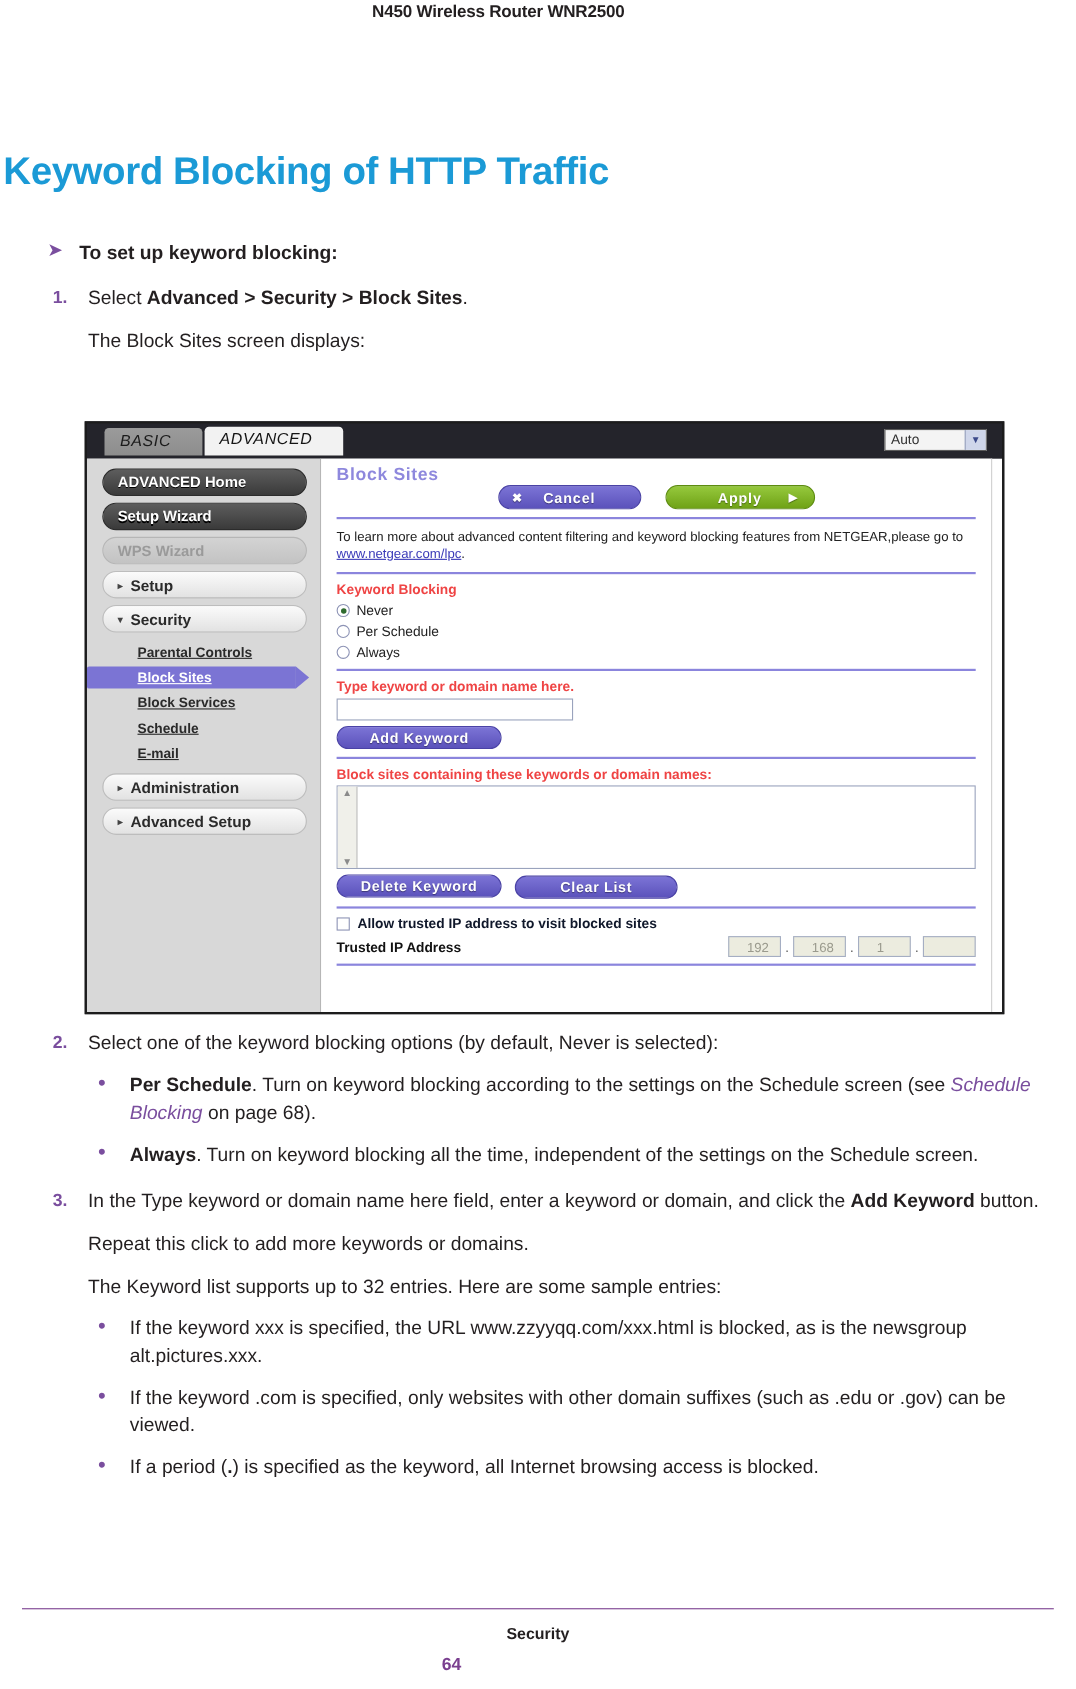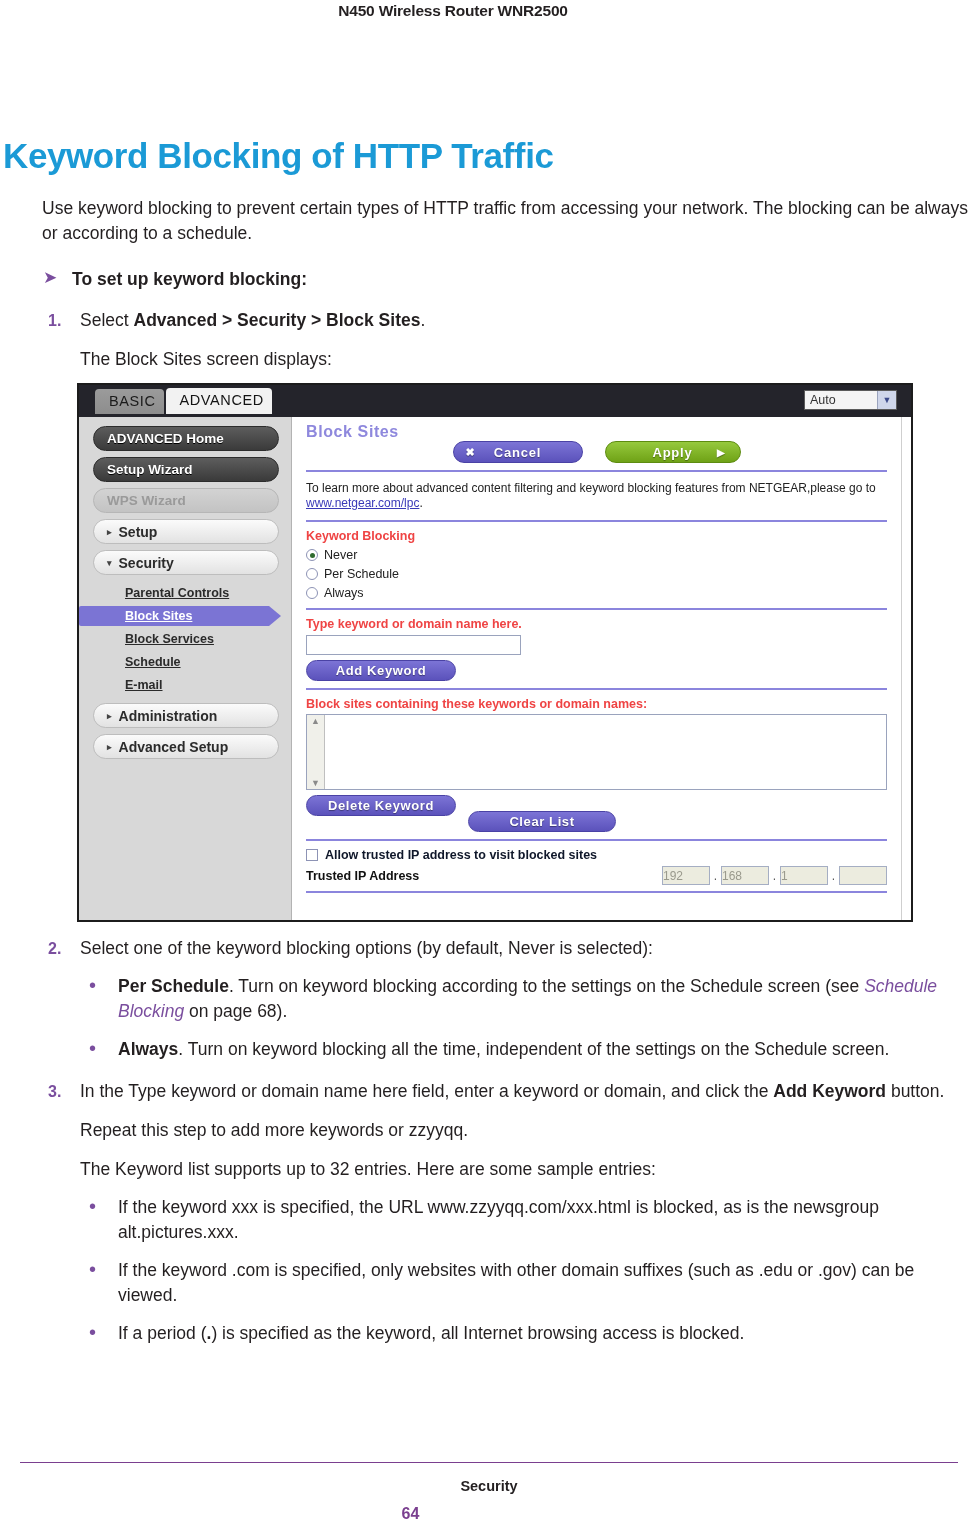--- a/index.html
+++ b/index.html
@@ -139,23 +139,24 @@
   .tabs {
     position: absolute;
     left: 16px;
     top: 3px;
     display: flex;
     align-items: flex-end;
   }
   .tab {
     font-size: 14.5px;
     letter-spacing: 0.6px;
-    padding: 4px 8px 5px 14px;
+    padding: 4px 28px 5px 14px;
     border-radius: 4px 4px 0 0;
     color: #1b1b1b;
+    font-style: italic;
   }
   .tab.basic {
     background: linear-gradient(#9b9b9b, #8d8d8d);
     color: #1b1b1b;
   }
   .tab.advanced {
     background: #f2f2f2;
     color: #141414;
     margin-left: 2px;
     padding-bottom: 6px;
@@ -430,21 +431,21 @@
   }
   .ip-label { font-size: 12.5px; font-weight: bold; color: #111; }
   .ip-fields { margin-left: auto; display: flex; align-items: center; }
   .ip-box {
     width: 48px; height: 19px;
     border: 1px solid #a5aec3;
     background: #ececdf;
     font-size: 12px;
     color: #9a9a8d;
     display: flex; align-items: center;
-    padding-left: 0;
+    padding-left: 16px;
     box-sizing: border-box;
   }
   .ip-dot { width: 11px; text-align: center; color: #555; font-size: 12px; }
 
   
   .footer-rule {
     position: absolute;
     left: 20px;
     top: 1462px;
     width: 938px;
@@ -472,21 +473,20 @@
 </style>
 </head>
 <body>
 
 <div class="running-head">N450 Wireless Router WNR2500</div>
 
 <h1 class="page-title">Keyword Blocking of HTTP Traffic</h1>
 
 <div class="content">
 
-  <p class="para">Use keyword blocking to prevent certain types of HTTP traffic from accessing your network. The blocking can be always or according to a schedule.</p>
 
   <div class="arrow-head">
     <span class="arrow-glyph">➤</span>
     <span>To set up keyword blocking:</span>
   </div>
 
   <div class="step">
     <span class="num">1.</span>
     <span>Select </span><b>Advanced &gt; Security &gt; Block Sites</b><span>.</span>
   </div>
@@ -613,21 +613,21 @@
           <div class="sbar">
             <span>▲</span>
             <span>▼</span>
           </div>
         </div>
 
         <div class="twobtn">
           <div class="sq-btn" style="margin-top:0;">
             <span>Delete Keyword</span>
           </div>
-          <div class="sq-btn" style="margin-top:16px;width:148px;text-align:center;">
+          <div class="sq-btn" style="margin-top:1px;width:148px;text-align:center;">
             <span>Clear List</span>
           </div>
         </div>
 
         <div class="rule" style="margin-top:7px;"></div>
 
         <div class="check-row">
           <span class="checkbox"></span>
           <span>Allow trusted IP address to visit blocked sites</span>
         </div>
@@ -667,21 +667,21 @@
   <div class="bullet bullet-indent">
     <span class="dot">•</span>
     <b>Always</b><span>. Turn on keyword blocking all the time, independent of the settings on the Schedule screen.</span>
   </div>
 
   <div class="step">
     <span class="num">3.</span>
     <span>In the Type keyword or domain name here field, enter a keyword or domain, and click the </span><b>Add Keyword</b><span> button.</span>
   </div>
 
-  <div class="substep">Repeat this step to add more keywords or zzyyqq.</div>
+  <div class="substep">Repeat this click to add more keywords or domains.</div>
   <div class="substep">The Keyword list supports up to 32 entries. Here are some sample entries:</div>
 
   <div class="bullet bullet-indent">
     <span class="dot">•</span>
     <span>If the keyword xxx is specified, the URL www.zzyyqq.com/xxx.html is blocked, as is the newsgroup alt.pictures.xxx.</span>
   </div>
   <div class="bullet bullet-indent">
     <span class="dot">•</span>
     <span>If the keyword .com is specified, only websites with other domain suffixes (such as .edu or .gov) can be viewed.</span>
   </div>

